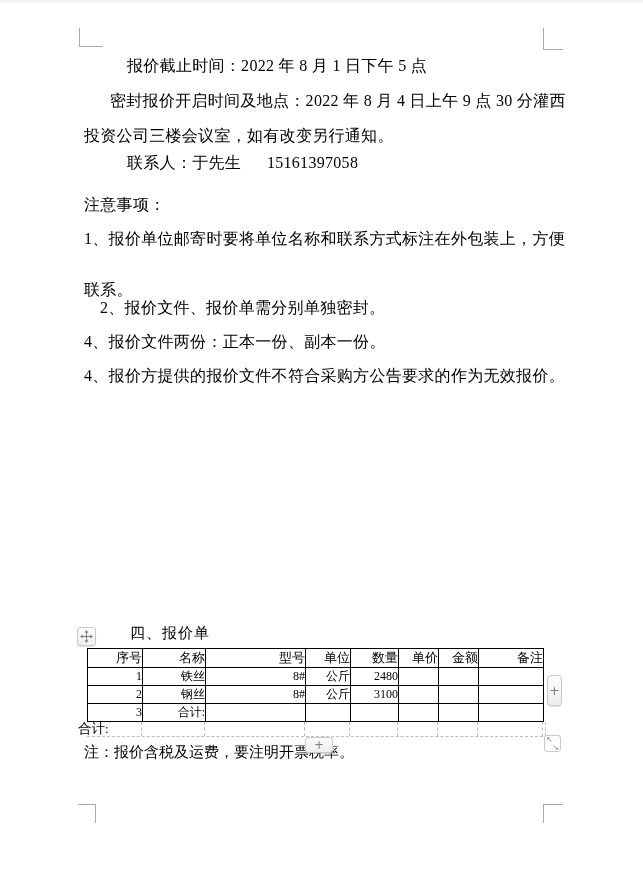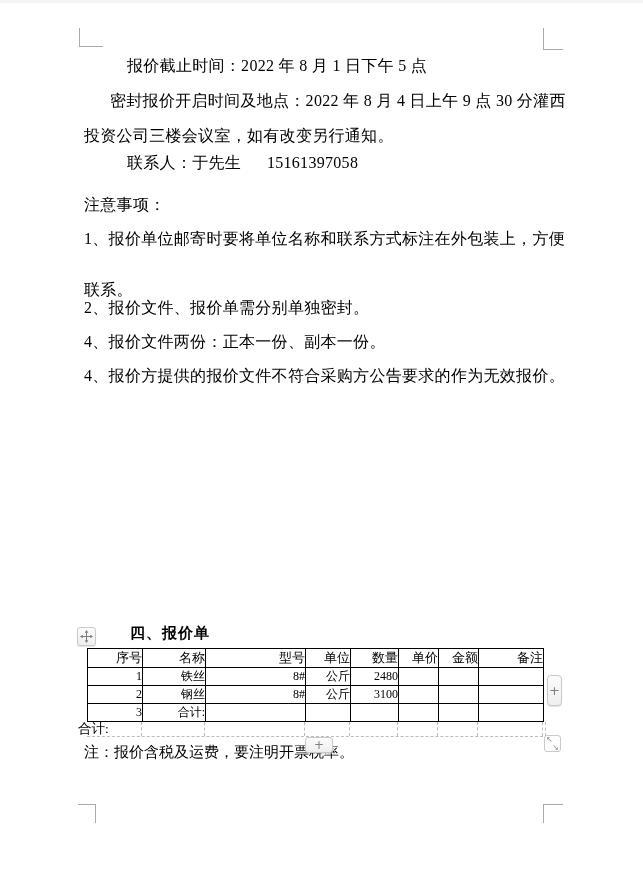--- a/index.html
+++ b/index.html
@@ -29,21 +29,21 @@
   .line {
     position:absolute;
     font-size:16px;
     line-height:18px;
     white-space:pre;
     letter-spacing:0.3px;
   }
   .heading {
     position:absolute;
     left:130px; top:624px;
-    font-size:15px; font-weight:bold;
+    font-size:15px; font-weight:normal;
     letter-spacing:1px;
   }
   .note-line {
     position:absolute;
     left:84px; top:743px;
     font-size:15px; white-space:pre;
   }
 
   
   table.quote {
@@ -109,21 +109,21 @@
 <div class="crop bl"></div>
 <div class="crop br"></div>
 
 <div class="line" style="top:57px;left:127px">报价截止时间：2022 年 8 月 1 日下午 5 点</div>
 <div class="line" style="top:92px;left:110px">密封报价开启时间及地点：2022 年 8 月 4 日上午 9 点 30 分灌西</div>
 <div class="line" style="top:127px;left:84px">投资公司三楼会议室，如有改变另行通知。</div>
 <div class="line" style="top:154px;left:127px">联系人：于先生      15161397058</div>
 <div class="line" style="top:196px;left:84px">注意事项：</div>
 <div class="line" style="top:230px;left:84px">1、报价单位邮寄时要将单位名称和联系方式标注在外包装上，方便</div>
 <div class="line" style="top:281px;left:84px">联系。</div>
-<div class="line" style="top:299px;left:84px">2、报价文件、报价单需分别单独密封。</div>
+<div class="line" style="top:299px;left:100px">2、报价文件、报价单需分别单独密封。</div>
 <div class="line" style="top:333px;left:84px">4、报价文件两份：正本一份、副本一份。</div>
 <div class="line" style="top:367px;left:84px">4、报价方提供的报价文件不符合采购方公告要求的作为无效报价。</div>
 
 <div class="heading">四、报价单</div>
 
 <div class="ctl move-handle">
   <span style="display:flex">
     <svg width="13" height="13" viewBox="0 0 20 20">
       <g stroke="#7a7a7a" stroke-width="1.5">
         <line x1="10" y1="3.5" x2="10" y2="16.5"></line>

